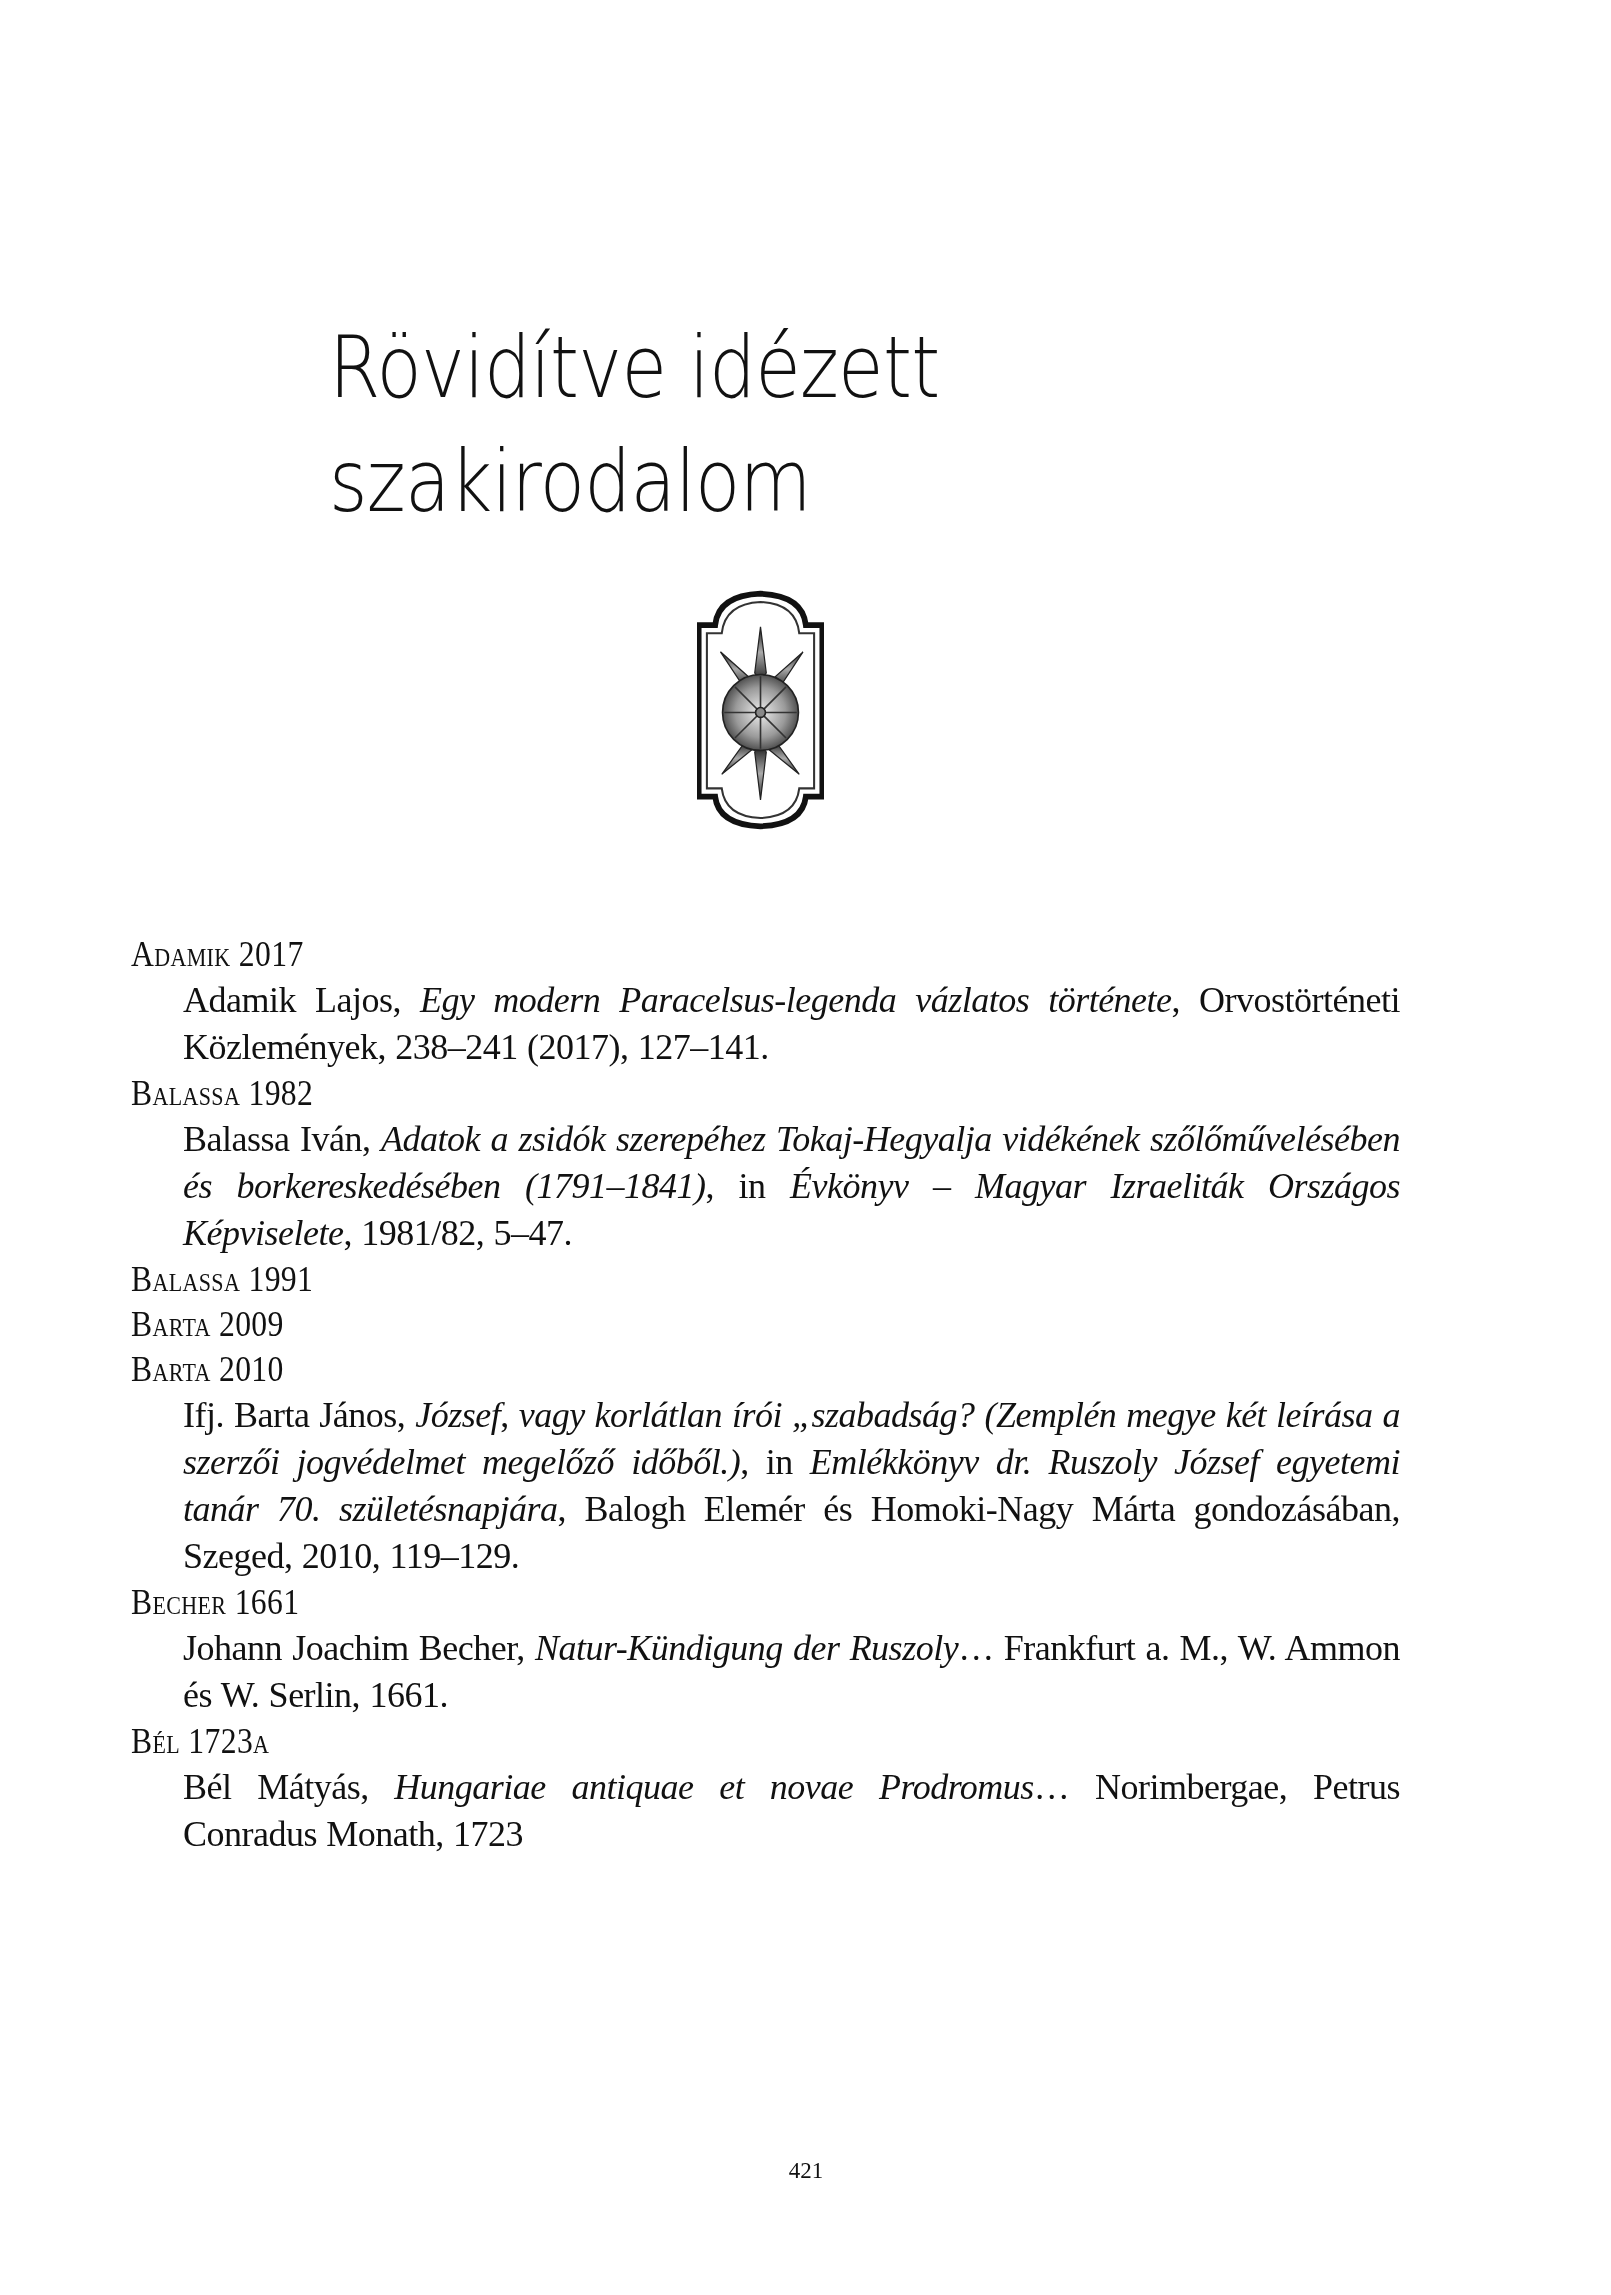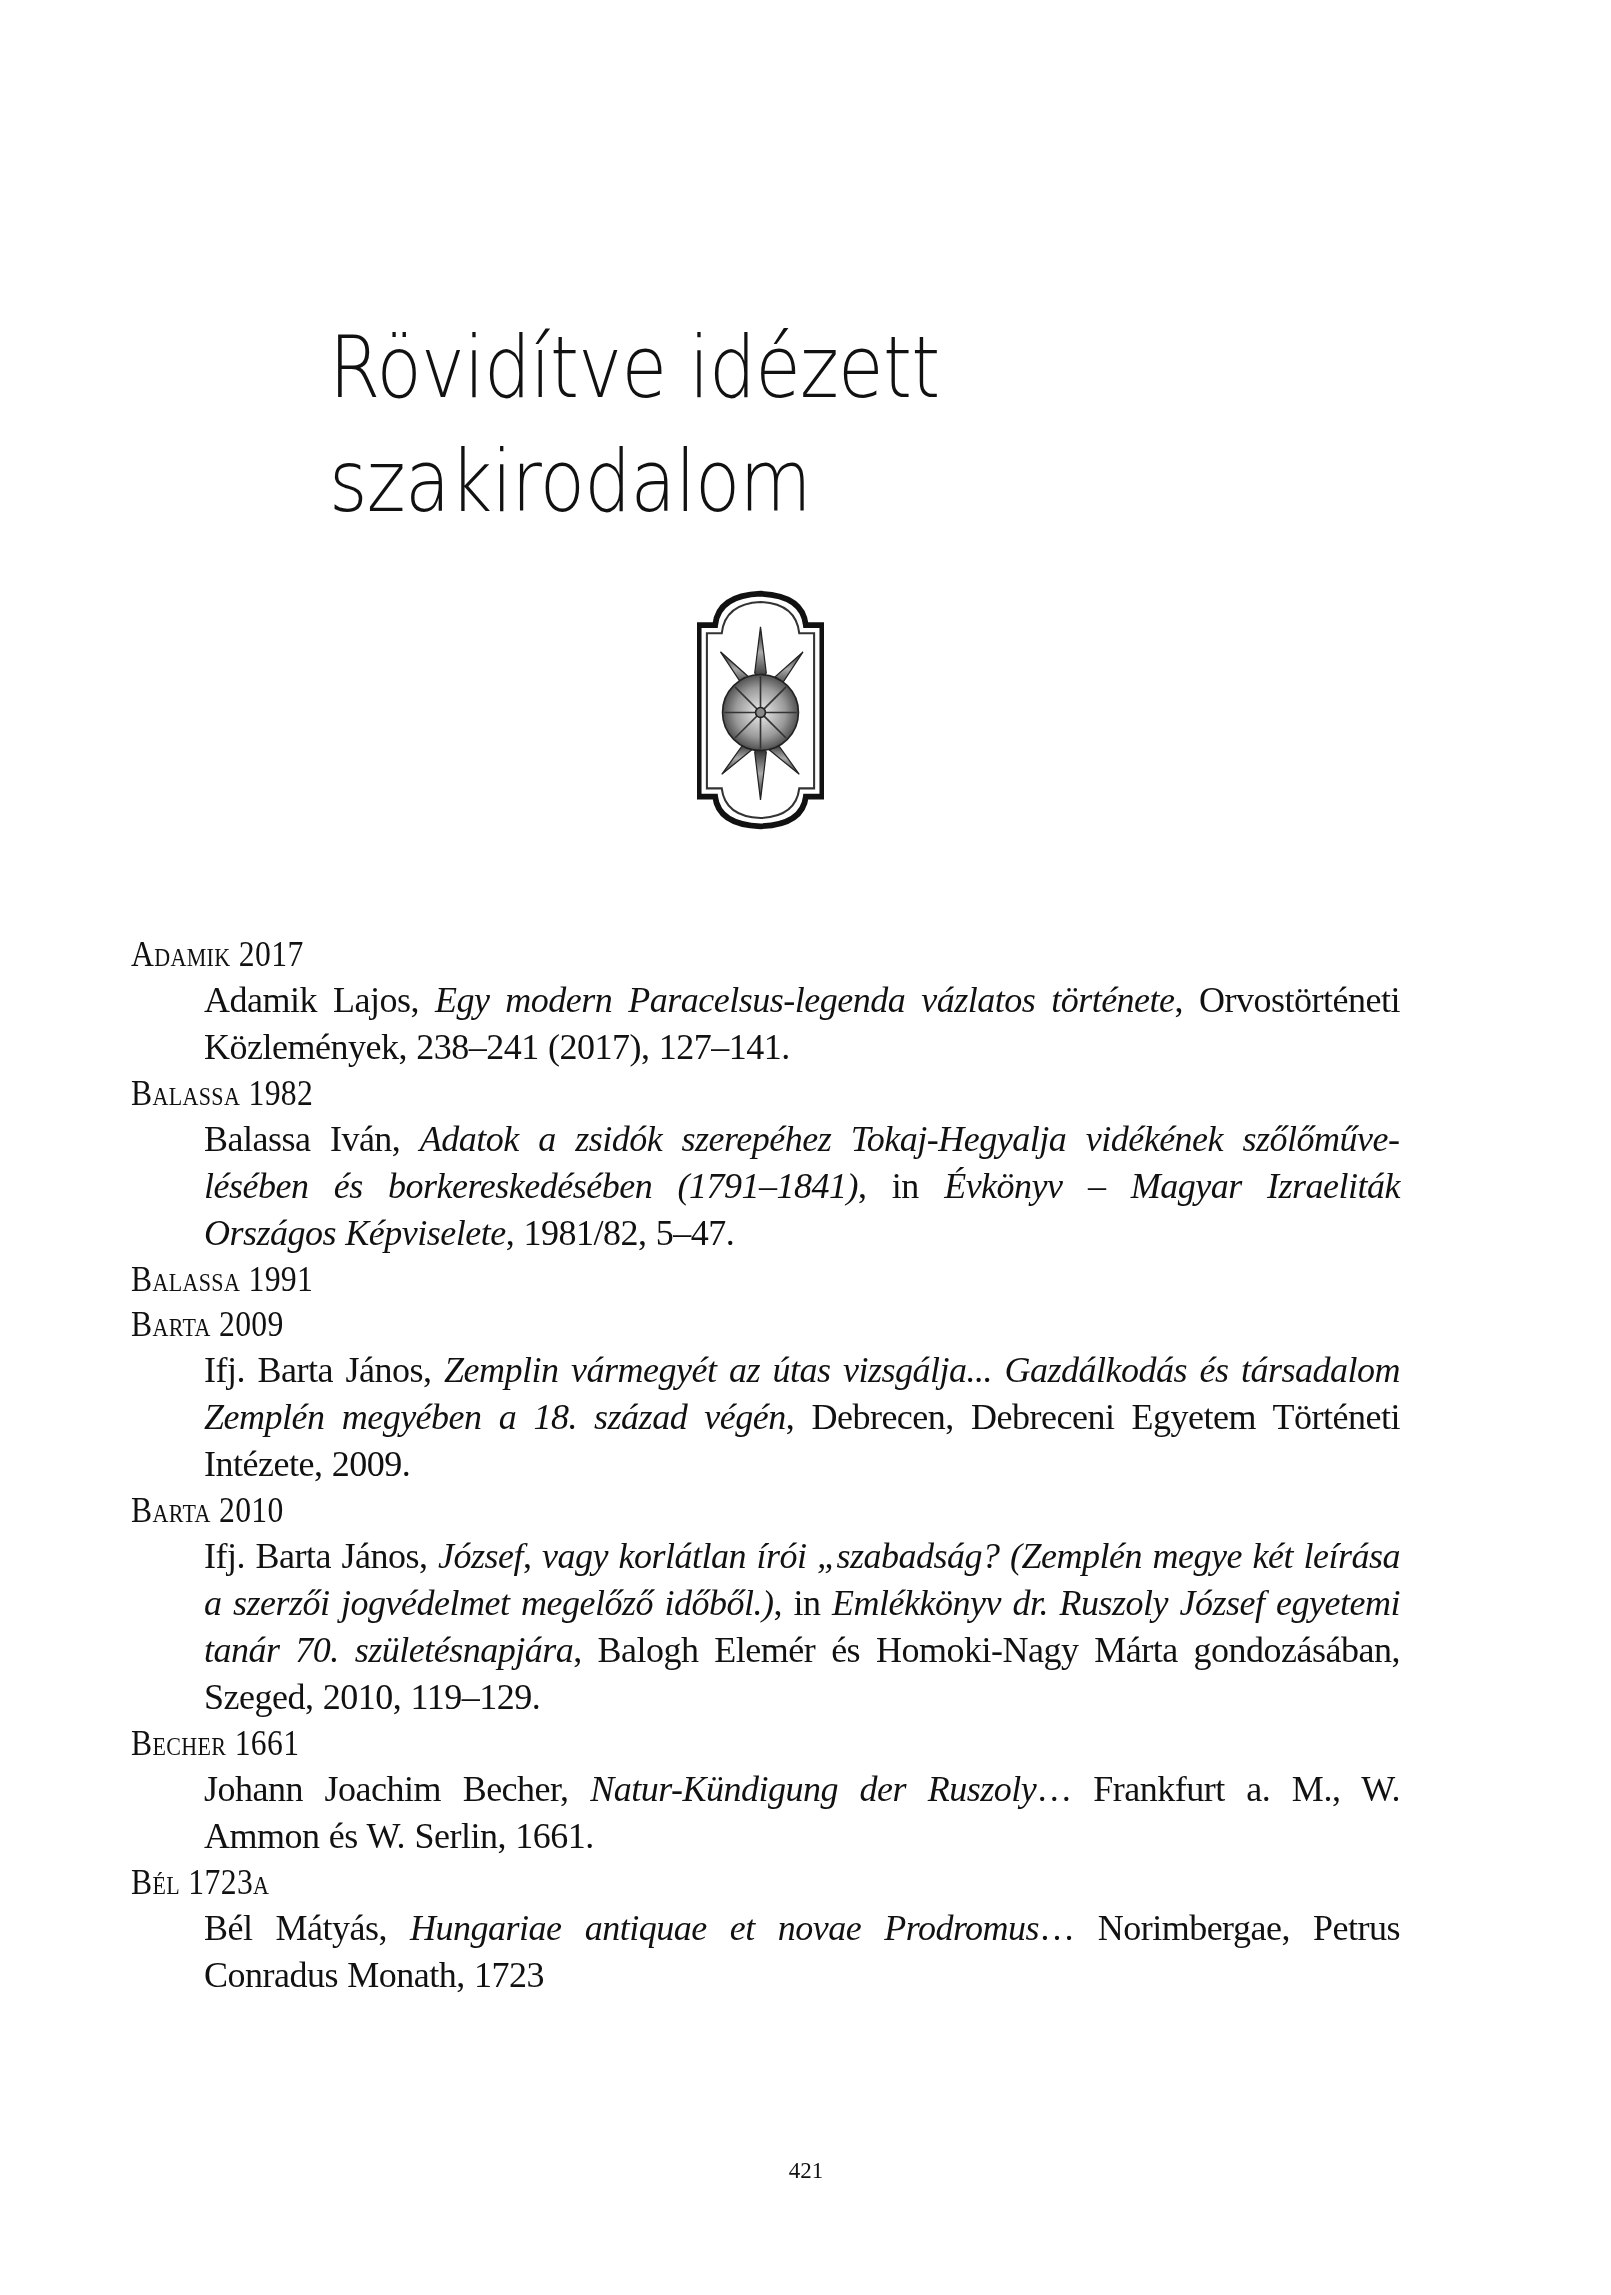--- a/index.html
+++ b/index.html
@@ -17,21 +17,21 @@
     }
     .title span { display: block; }
     .ornament { position: absolute; left: 697px; top: 590px; width: 127px; height: 240px; }
     .entries { position: absolute; left: 131px; top: 932px; width: 1269px; }
     .entry-key {
       font-size: 36px; line-height: 45px; height: 45px;
       font-variant: small-caps; letter-spacing: 0.4px;
       transform: scaleX(0.88); transform-origin: left top; white-space: nowrap;
     }
     .entry-body {
-      margin-left: 73px; font-size: 36px; line-height: 47px;
+      margin-left: 52px; font-size: 36px; line-height: 47px;
       text-align: justify; text-align-last: left;
       letter-spacing: -0.5px; word-spacing: 0.8px;
     }
     .entry-body i { font-style: italic; }
     .page-number {
       position: absolute; left: 0; width: 1612px; top: 2152px;
       text-align: center; font-size: 23px; line-height: 38px;
     }
   </style>
 </head>
@@ -94,21 +94,20 @@
   </div>
   <div class="entry">
     <div class="entry-key"><span>Balassa</span> <span>1982</span></div>
     <div class="entry-body"><span>Balassa Iván, </span><i>Adatok a zsidók szerepéhez Tokaj-Hegyalja vidékének szőlőműve­lésében és borkereskedésében (1791–1841)</i><span>, in </span><i>Évkönyv – Magyar Izraeliták Országos Képviselete</i><span>, 1981/82, 5–47.</span></div>
   </div>
   <div class="entry">
     <div class="entry-key"><span>Balassa</span> <span>1991</span></div>
   </div>
   <div class="entry">
     <div class="entry-key"><span>Barta</span> <span>2009</span></div>
-    <div class="entry-body"><span>Ifj. Barta János, </span><i>Zemplin vármegyét az útas vizsgálja... Gazdálkodás és társadalom Zemplén megyében a 18. század végén</i><span>, Debrecen, Debreceni Egyetem Történeti Intézete, 2009.</span></div>
   </div>
   <div class="entry">
     <div class="entry-key"><span>Barta</span> <span>2010</span></div>
     <div class="entry-body"><span>Ifj. Barta János, </span><i>József</i><span>, </span><i>vagy korlátlan írói „szabadság? (Zemplén megye két leírása a szerzői jogvédelmet megelőző időből.)</i><span>, in </span><i>Emlékkönyv dr. Ruszoly József egyetemi tanár 70. születésnapjára</i><span>, Balogh Elemér és Homoki-Nagy Márta gondozásában, Szeged, 2010, 119–129.</span></div>
   </div>
   <div class="entry">
     <div class="entry-key"><span>Becher</span> <span>1661</span></div>
     <div class="entry-body"><span>Johann Joachim Becher, </span><i>Natur-Kündigung der Ruszoly</i><span>… Frankfurt a. M., W. Ammon és W. Serlin, 1661.</span></div>
   </div>
   <div class="entry">

